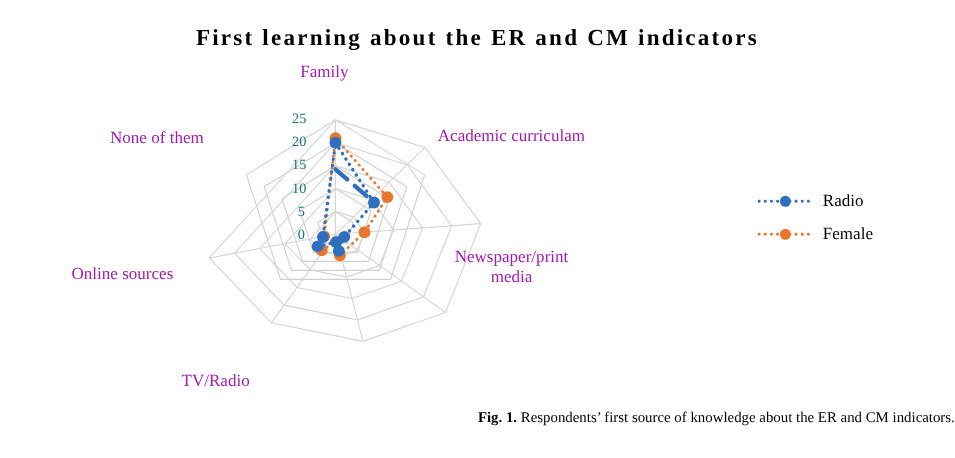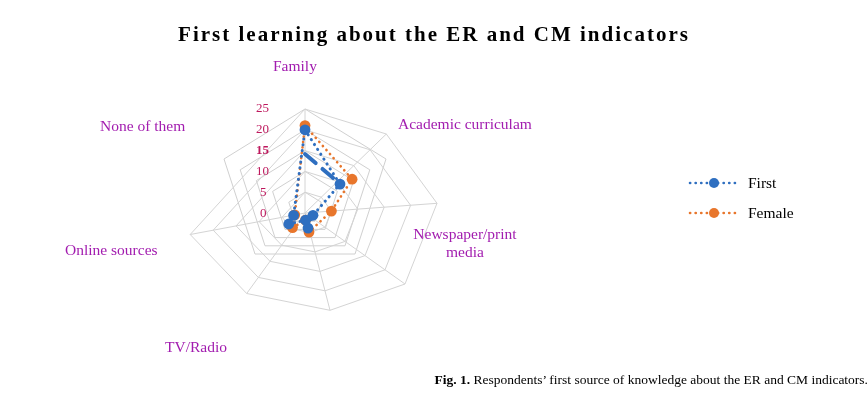--- a/index.html
+++ b/index.html
@@ -53,22 +53,22 @@
     white-space: nowrap;
   }
   .axis-label.two-line {
     white-space: normal;
     text-align: center;
   }
   .tick-label {
     position: absolute;
     font-family: "Liberation Serif", serif;
     font-size: 13px;
-    color: #be185d;
-    text-align: left;
+    color: #0f766e;
+    text-align: center;
   }
   #legend {
     position: absolute;
     left: 688px;
     top: 168px;
     width: 170px;
   }
   .legend-row {
     display: flex;
     align-items: center;
@@ -164,41 +164,41 @@
         <circle cx="248.0" cy="173.1" r="5.4"></circle>
         <circle cx="245.6" cy="165.1" r="5.4"></circle>
         <circle cx="228.8" cy="169.0" r="5.4"></circle>
         <circle cx="233.6" cy="160.4" r="5.4"></circle>
       </g>
     </svg>
 
     <div class="tick-label" style="left:200px; top:150px; width:28px;">0</div>
     <div class="tick-label" style="left:200px; top:129px; width:28px;">5</div>
     <div class="tick-label" style="left:196px; top:108px; width:32px;">10</div>
-    <div class="tick-label" style="left:196px; top:87px; width:32px;font-weight:bold;">15</div>
+    <div class="tick-label" style="left:196px; top:87px; width:32px;">15</div>
     <div class="tick-label" style="left:196px; top:66px; width:32px;">20</div>
     <div class="tick-label" style="left:196px; top:45px; width:32px;">25</div>
 
     <div class="axis-label" style="left:213px; top:2px;">Family</div>
     <div class="axis-label" style="left:338px; top:60px;">Academic curriculam</div>
     <div class="axis-label two-line" style="left:335px; top:170px; width:140px;">Newspaper/print media</div>
     <div class="axis-label" style="left:105px; top:283px;">TV/Radio</div>
     <div class="axis-label" style="left:5px; top:186px;">Online sources</div>
     <div class="axis-label" style="left:40px; top:62px;">None of them</div>
   </div>
 
   <div id="legend">
     <div class="legend-row">
       <span class="legend-swatch">
         <svg width="52" height="14" viewBox="0 0 52 14">
           <line x1="2" y1="7" x2="50" y2="7" stroke="#2F6FC0" stroke-width="2.6" stroke-linecap="round" stroke-dasharray="0.2 5.4"></line>
           <circle cx="26" cy="7" r="5" fill="#2F6FC0"></circle>
         </svg>
       </span>
-      <span class="legend-label">First</span>
+      <span class="legend-label">Radio</span>
     </div>
     <div class="legend-row">
       <span class="legend-swatch">
         <svg width="52" height="14" viewBox="0 0 52 14">
           <line x1="2" y1="7" x2="50" y2="7" stroke="#E8762C" stroke-width="2.6" stroke-linecap="round" stroke-dasharray="0.2 5.4"></line>
           <circle cx="26" cy="7" r="5" fill="#E8762C"></circle>
         </svg>
       </span>
       <span class="legend-label">Female</span>
     </div>

